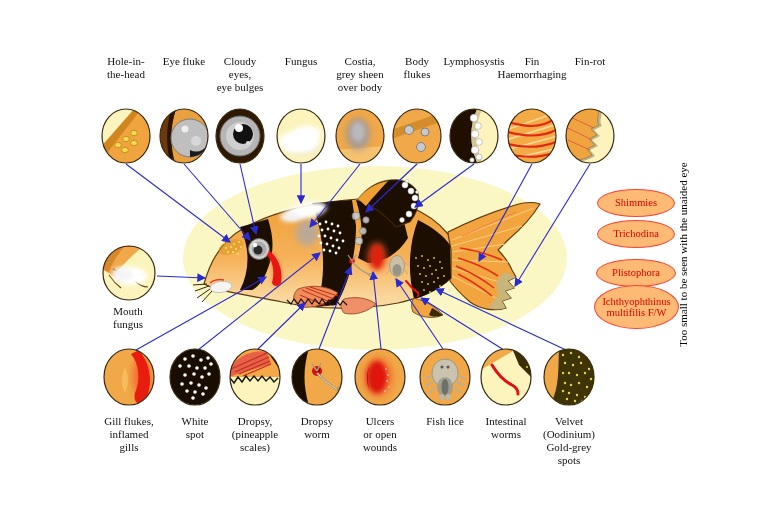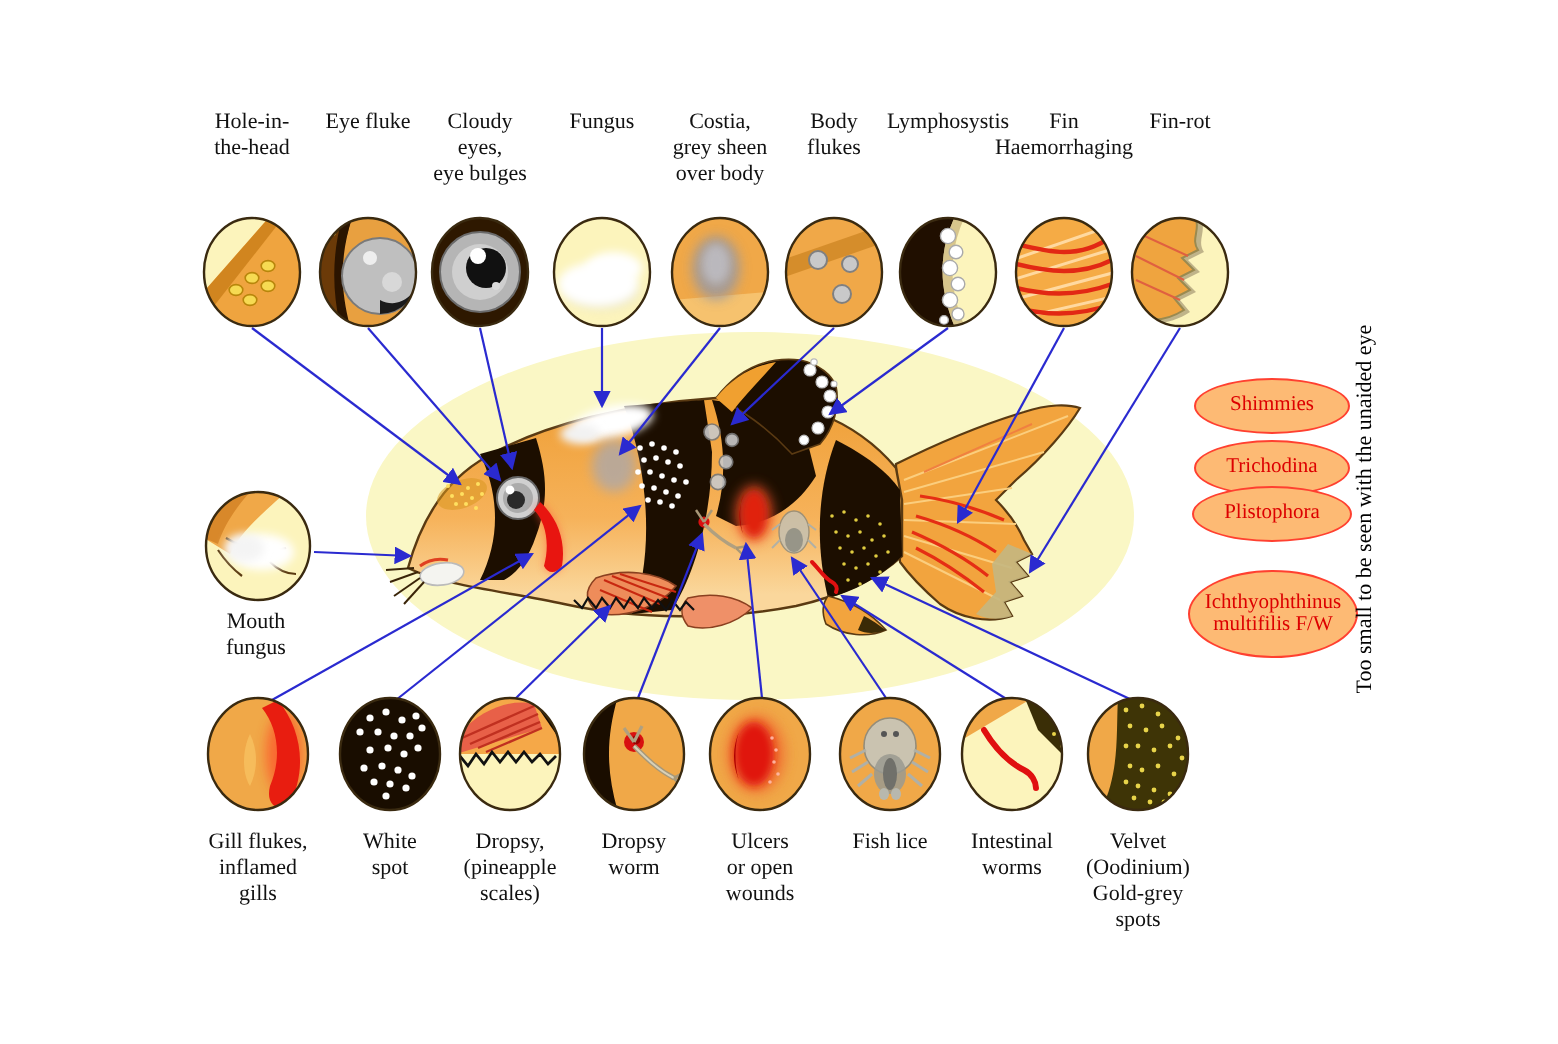--- a/index.html
+++ b/index.html
@@ -603,19 +603,19 @@
 <div class="lbl botlbl" style="left:395px">Fish lice</div>
 <div class="lbl botlbl" style="left:519px">Velvet
 (Oodinium)
 Gold-grey
 spots</div>
 <div class="lbl botlbl" style="left:456px">Intestinal
 worms</div>
 
 <div class="oval" style="left:597px;top:189px;width:78px;height:28px">Shimmies</div>
 <div class="oval" style="left:597px;top:220px;width:78px;height:28px">Trichodina</div>
-<div class="oval" style="left:596px;top:243px;width:80px;height:28px">Plistophora</div>
+<div class="oval" style="left:596px;top:259px;width:80px;height:28px">Plistophora</div>
 <div class="oval" style="left:594px;top:285px;width:85px;height:44px">Ichthyophthinus
 multifilis F/W</div>
 
 <div class="vnote">Too small to be seen with the unaided eye</div>
 
 </div>
 
 </body></html>

